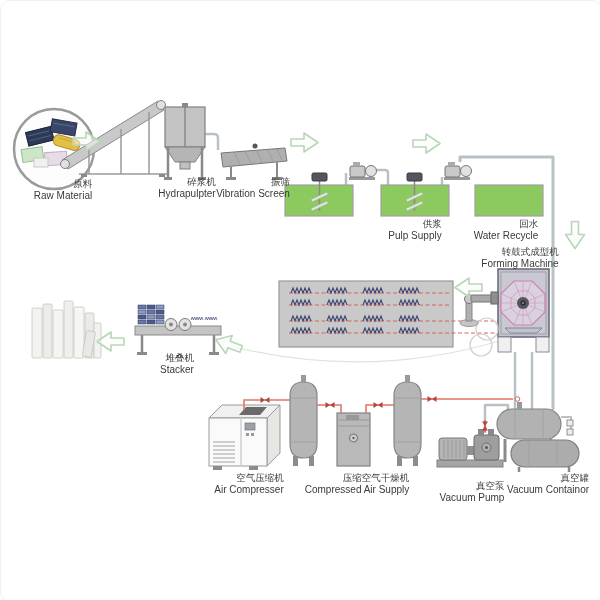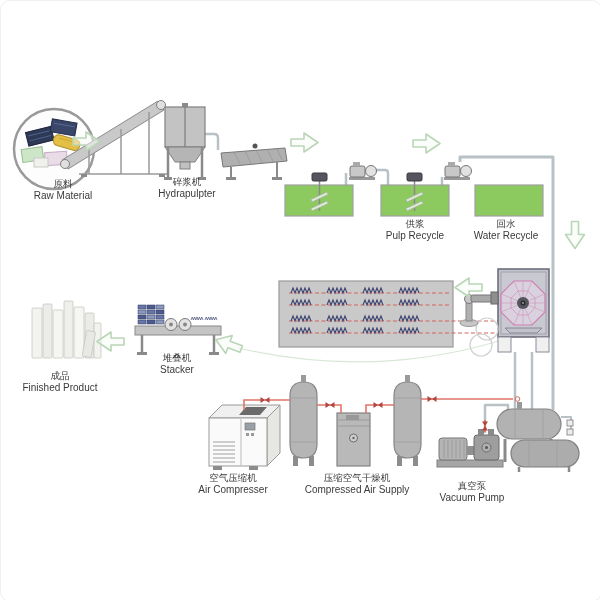--- a/index.html
+++ b/index.html
@@ -1,18 +1,18 @@
 <!DOCTYPE html>
 <html><head>
 <meta charset="utf-8">
 <style>
   html,body{margin:0;padding:0;background:#fff;}
   .stage{position:relative;width:600px;height:600px;background:#fff;border:1px solid #f0f0f0;border-radius:10px;overflow:hidden;font-family:"Liberation Sans",sans-serif;}
   .stage svg{position:absolute;left:0;top:0;}
-  .lbl{position:absolute;transform:translateX(-50%);text-align:center;color:#3a3a3a;line-height:1.12;white-space:nowrap;}
+  .lbl{position:absolute;transform:translateX(-50%);text-align:right;color:#3a3a3a;line-height:1.12;white-space:nowrap;}
   .lbl .cn{font-size:9.5px;}
   .lbl .en{font-size:10px;}
 </style>
 </head>
 <body>
 
 <div class="stage">
 
 <svg width="600" height="600" viewBox="0 0 600 600">
   <defs>
@@ -372,42 +372,50 @@
 </svg>
 
 <div class="lbl" style="left:62px;top:178px">
       <div class="cn">原料</div>
       <div class="en">Raw Material</div>
     </div>
 <div class="lbl" style="left:186px;top:176px">
       <div class="cn">碎浆机</div>
       <div class="en">Hydrapulpter</div>
     </div>
+<div class="lbl" style="left:252px;top:176px">
+      <div class="cn">振筛</div>
+      <div class="en">Vibration Screen</div>
+    </div>
 <div class="lbl" style="left:414px;top:218px">
       <div class="cn">供浆</div>
-      <div class="en">Pulp Recycle</div>
+      <div class="en">Pulp Supply</div>
     </div>
 <div class="lbl" style="left:505px;top:218px">
       <div class="cn">回水</div>
       <div class="en">Water Recycle</div>
     </div>
+<div class="lbl" style="left:519px;top:246px">
+      <div class="cn">转鼓式成型机</div>
+      <div class="en">Forming Machine</div>
+    </div>
 <div class="lbl" style="left:176px;top:352px">
       <div class="cn">堆叠机</div>
       <div class="en">Stacker</div>
     </div>
-<div class="lbl" style="left:59px;top:370px">
-      <div class="cn">成品</div>
-      <div class="en">Finished Product</div>
-    </div>
-<div class="lbl" style="left:232px;top:472px">
+<div class="lbl" style="left:248px;top:472px">
       <div class="cn">空气压缩机</div>
       <div class="en">Air Compresser</div>
     </div>
 <div class="lbl" style="left:356px;top:472px">
       <div class="cn">压缩空气干燥机</div>
       <div class="en">Compressed Air Supply</div>
     </div>
 <div class="lbl" style="left:471px;top:480px">
       <div class="cn">真空泵</div>
       <div class="en">Vacuum Pump</div>
     </div>
+<div class="lbl" style="left:547px;top:472px">
+      <div class="cn">真空罐</div>
+      <div class="en">Vacuum Containor</div>
+    </div>
 
 </div>
 
 </body></html>

